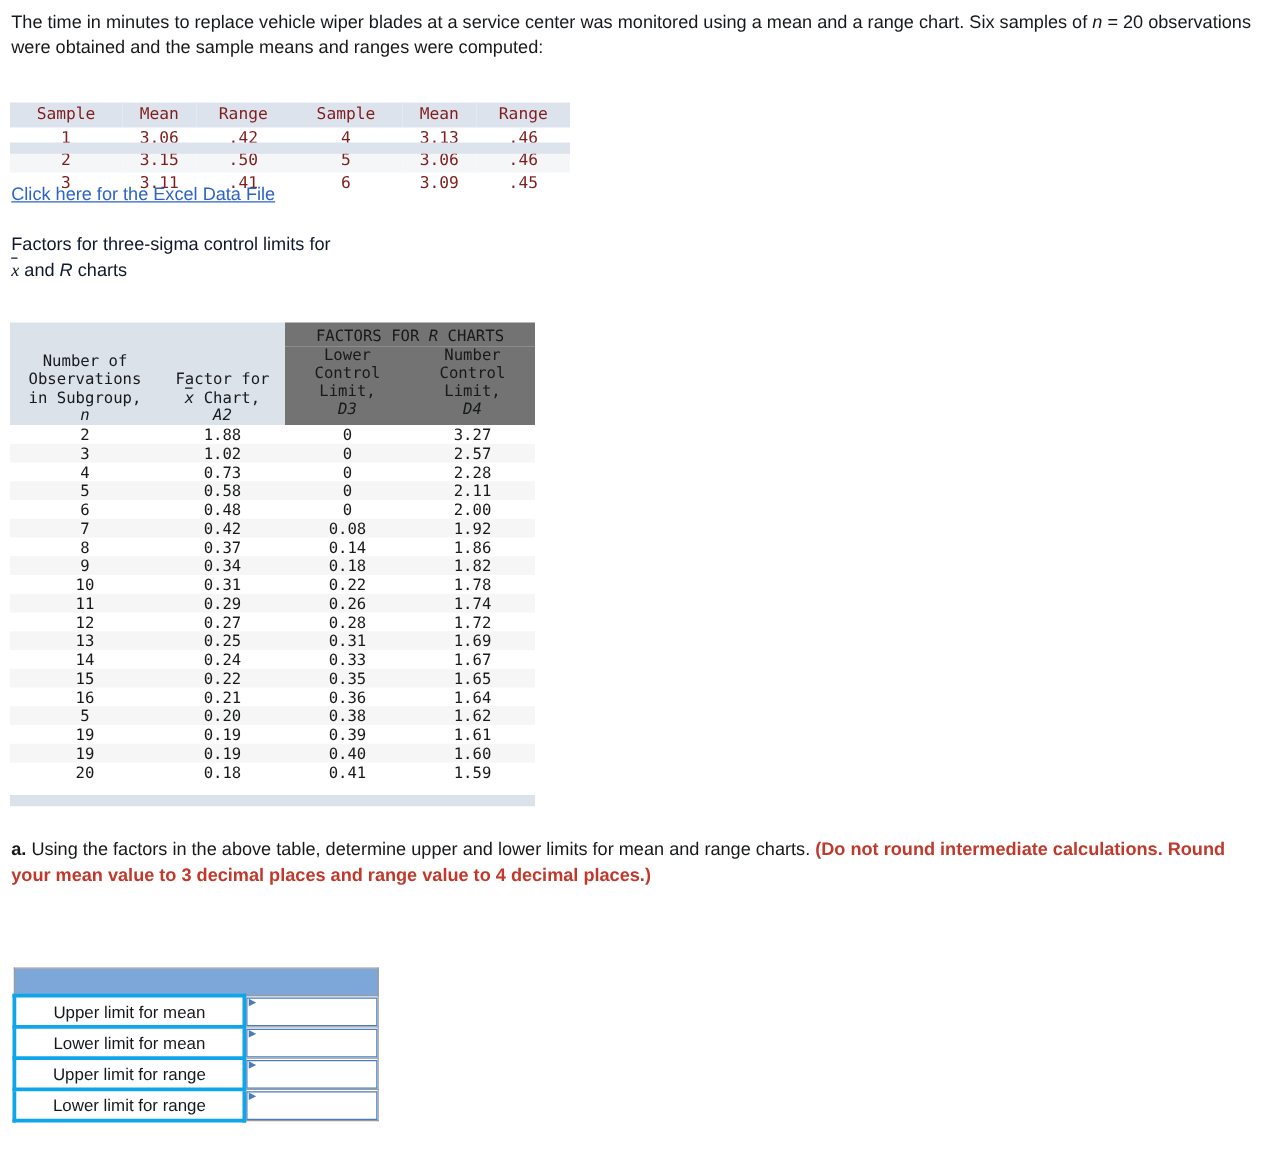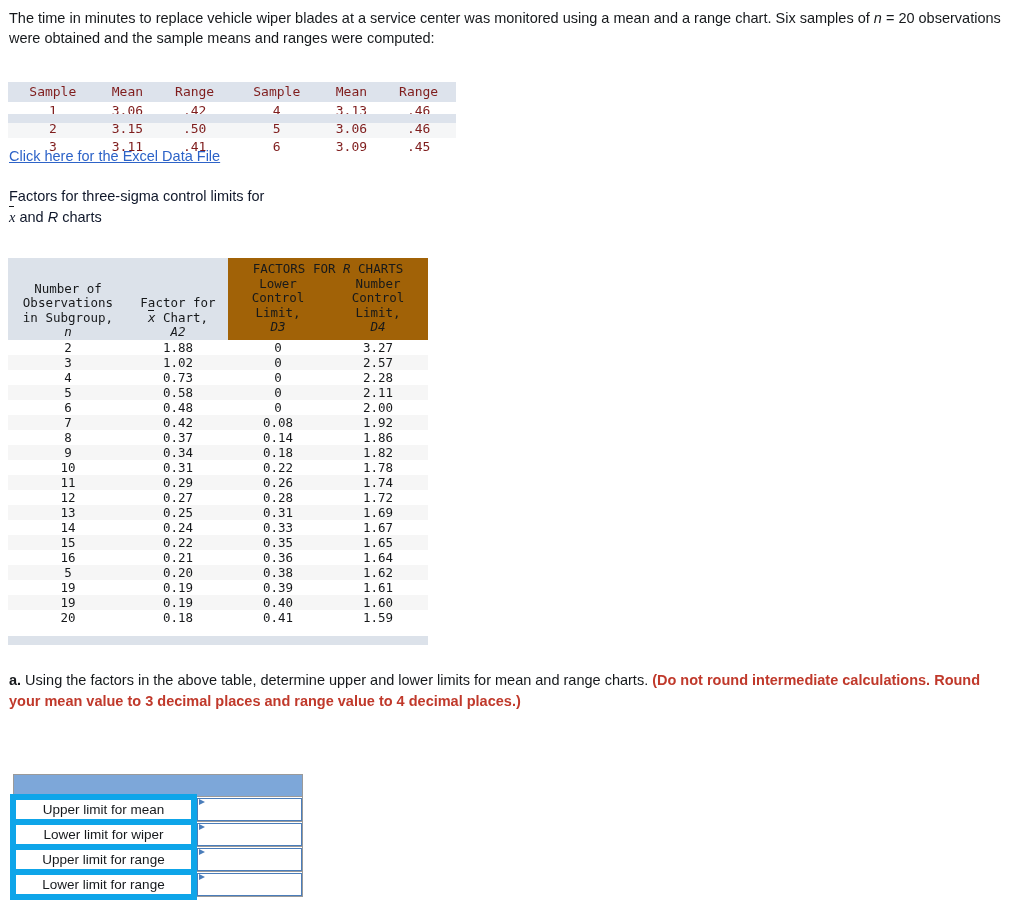--- a/index.html
+++ b/index.html
@@ -108,21 +108,21 @@
     position: absolute;
     left: 8px;
     top: 258px;
     width: 420px;
     border-collapse: collapse;
     font-family: "DejaVu Sans Mono", monospace;
     font-size: 12.5px;
     color: #17191b;
   }
   .factors-table thead th {
-    background: #a16207;
+    background: #737373;
     font-weight: normal;
     padding: 0;
     vertical-align: bottom;
     text-align: center;
     line-height: 14.5px;
     font-family: "DejaVu Sans Mono", monospace;
     font-size: 12.5px;
   }
   .factors-table thead .spanhead {
     padding-top: 4px;
@@ -171,21 +171,21 @@
     top: 774px;
     width: 293px;
     border-collapse: collapse;
   }
   .answer-table .hdr-cell {
     background: #7da7d9;
     border: 1px solid #9a9a9a;
     height: 22px;
   }
   .answer-table td.label-cell {
-    border: 6px solid #0ea5e9;
+    border: 3px solid #0ea5e9;
     width: 186px;
     height: 25px;
     text-align: center;
     font-size: 13.5px;
     color: #16191c;
     padding: 0 8px;
   }
   .answer-table td.input-cell {
     border: 1px solid #9a9a9a;
     width: 107px;
@@ -428,21 +428,21 @@
       </tr>
     <tr>
           <td class="label-cell">Upper limit for mean</td>
           <td class="input-cell">
             <div class="inputbox">
               <span class="marker"></span>
             </div>
           </td>
         </tr>
         <tr>
-          <td class="label-cell">Lower limit for wiper</td>
+          <td class="label-cell">Lower limit for mean</td>
           <td class="input-cell">
             <div class="inputbox">
               <span class="marker"></span>
             </div>
           </td>
         </tr>
         <tr>
           <td class="label-cell">Upper limit for range</td>
           <td class="input-cell">
             <div class="inputbox">

